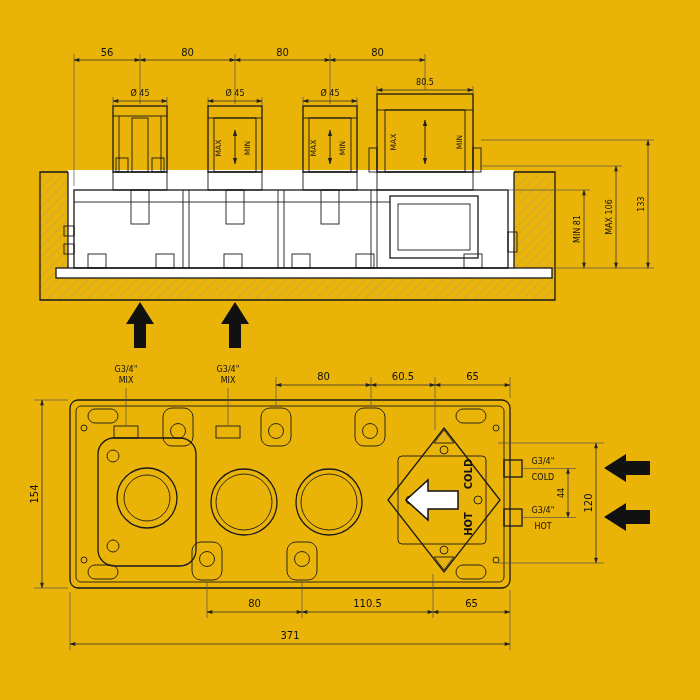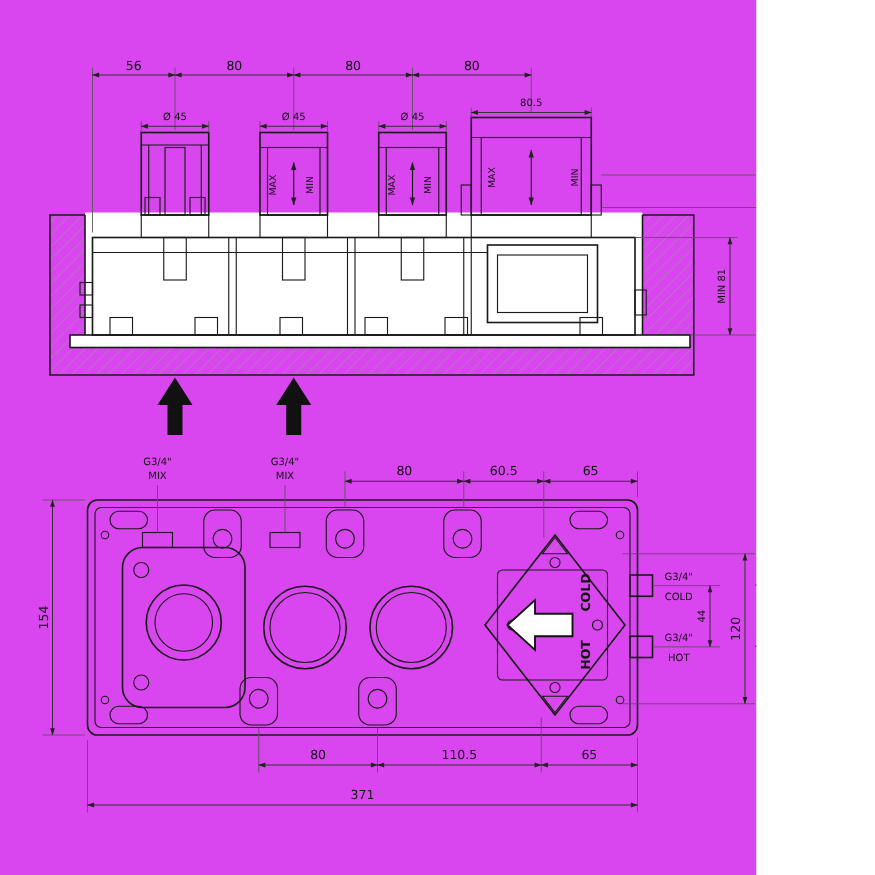--- a/index.html
+++ b/index.html
@@ -1,16 +1,16 @@
 <!DOCTYPE html>
 <html><head>
 <meta charset="utf-8">
 <style>
   html,body{margin:0;padding:0;background:#fff}
-  .page{width:605px;height:700px;background:#d946ef;position:relative;overflow:hidden}
+  .page{width:700px;height:700px;background:#eab308;position:relative;overflow:hidden}
   text{font-family:"DejaVu Sans",sans-serif;fill:#111}
   .t10{font-size:10px}
   .t8{font-size:8px}
   .t7{font-size:7.5px}
   .t9b{font-size:10px;font-weight:bold}
   .mid{text-anchor:middle}
   .ln{stroke:#1a1a1a;stroke-width:1.3;fill:none}
   .ln2{stroke:#1a1a1a;stroke-width:0.9;fill:none}
   .dim{stroke:#333;stroke-width:0.8;fill:none}
   .ext{stroke:#555;stroke-width:0.7;fill:none}

